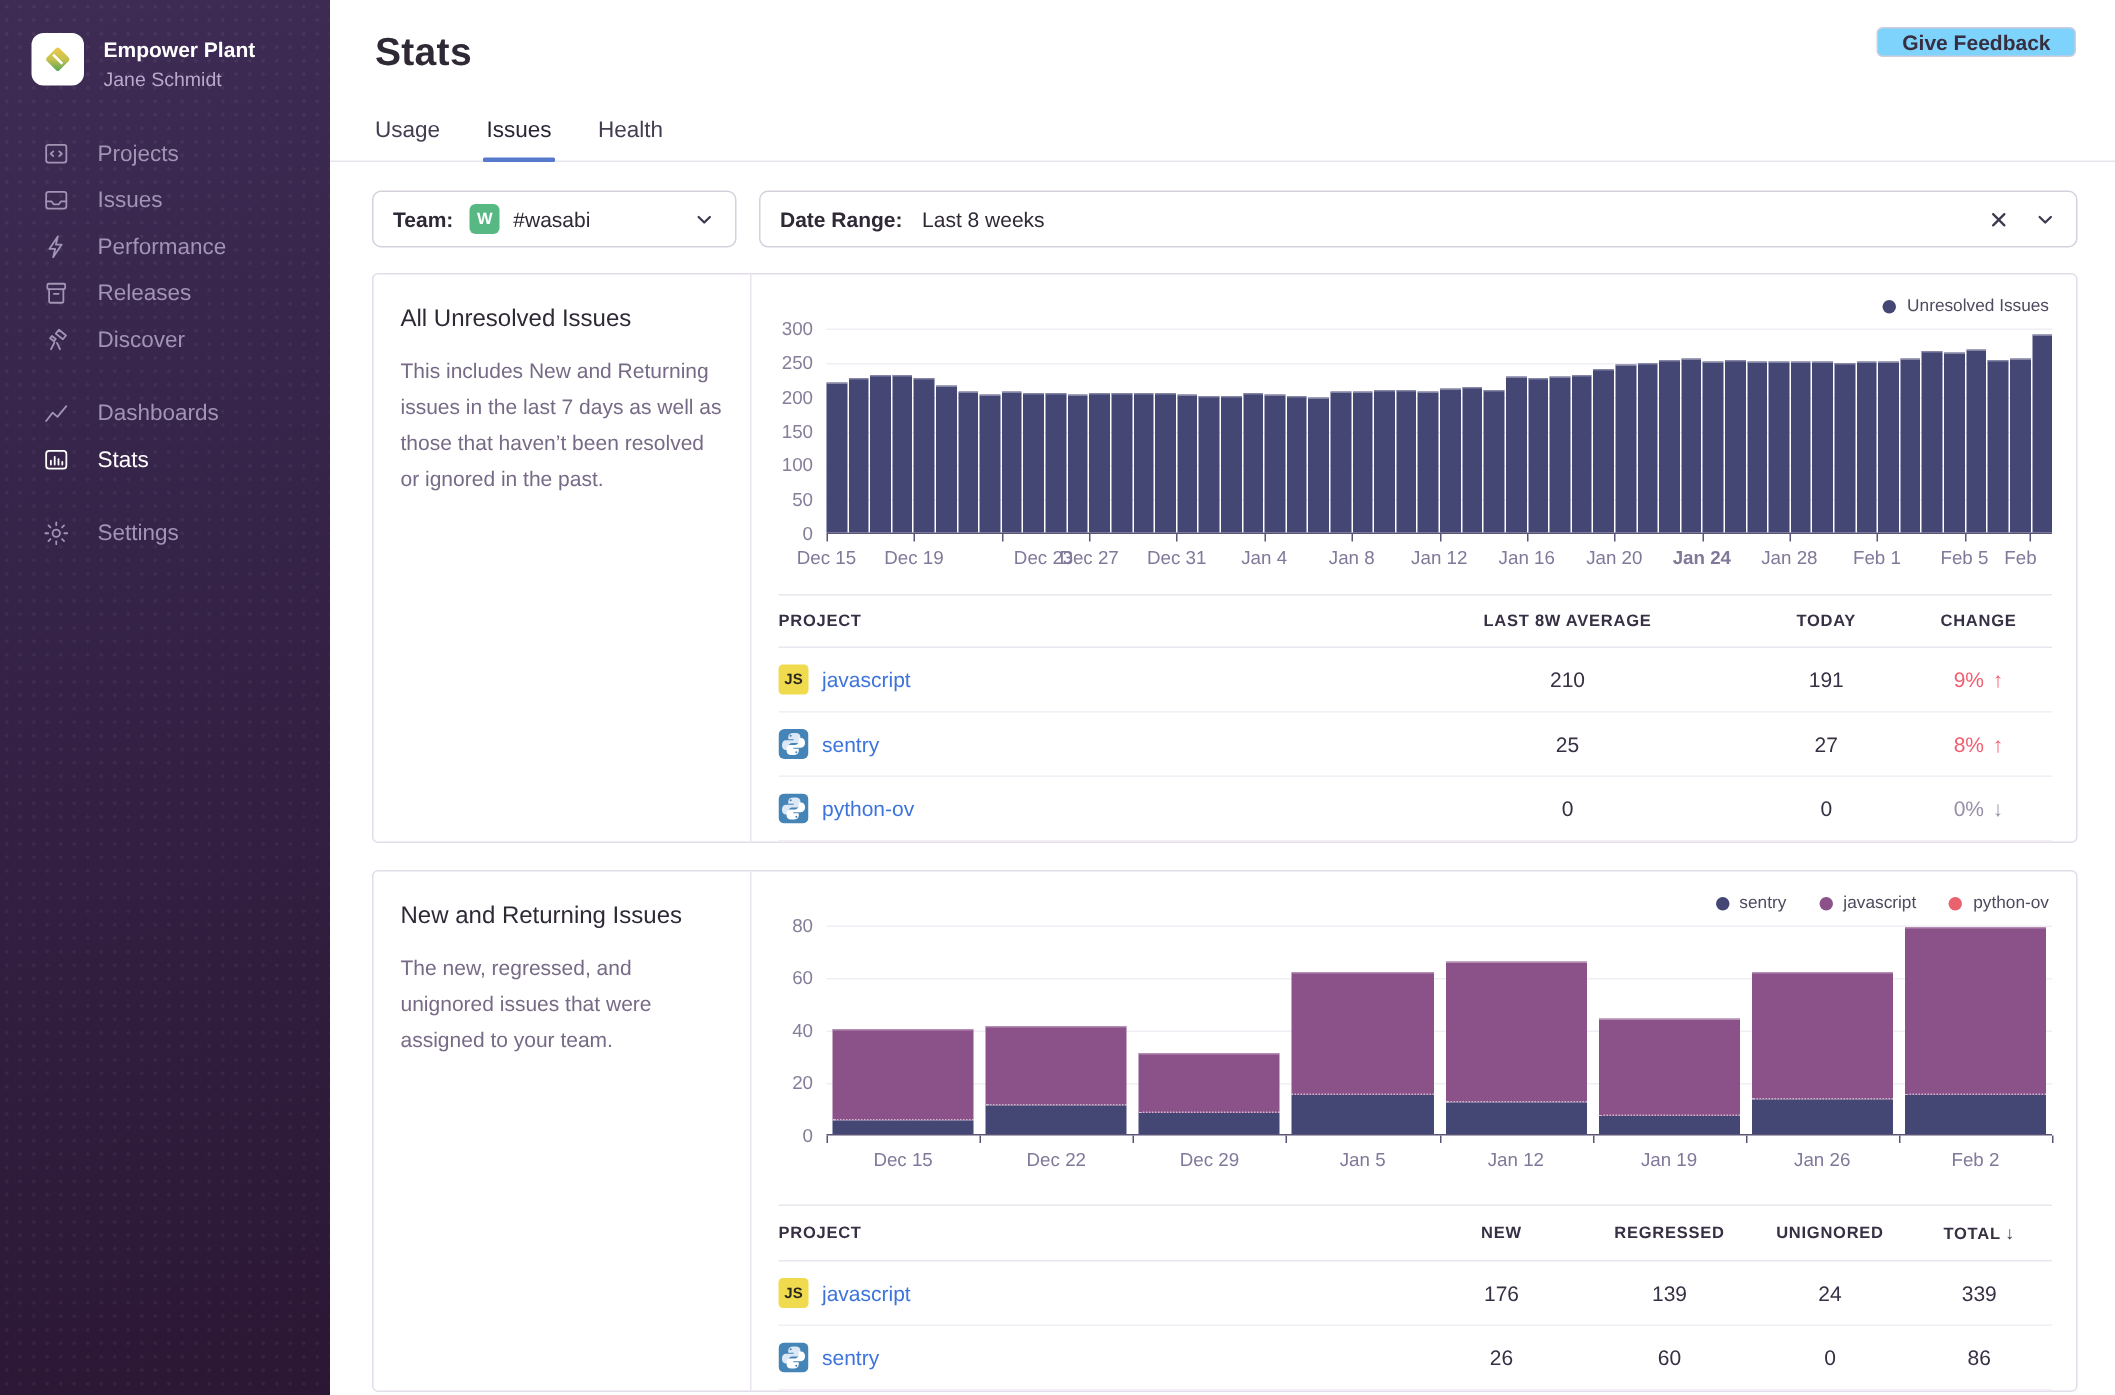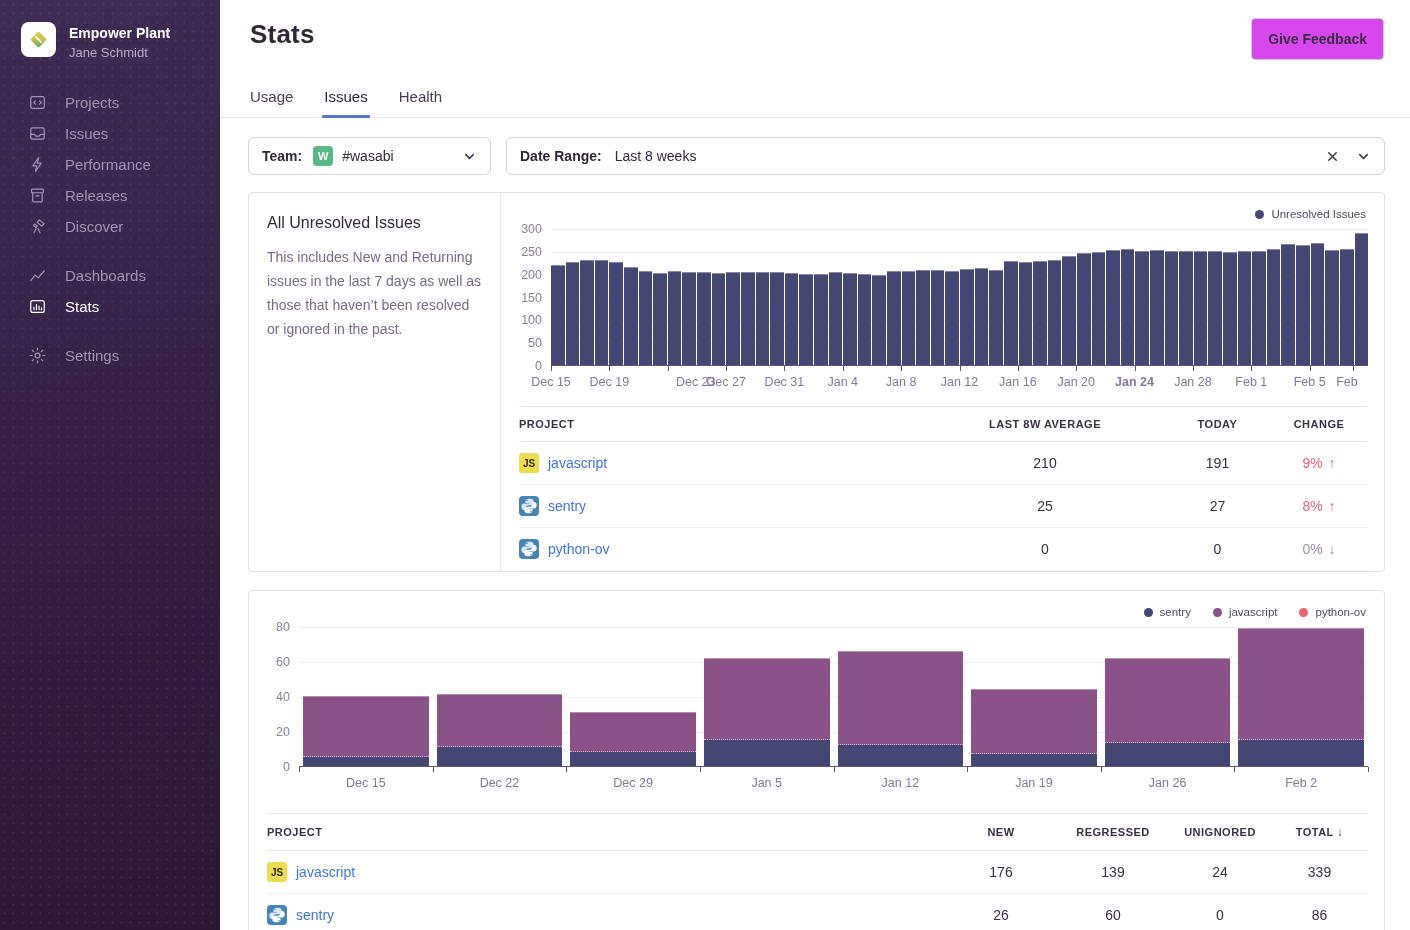--- a/index.html
+++ b/index.html
@@ -34,21 +34,21 @@
   .nav-icon{display:flex;align-items:center}
   .nav-icon svg{width:19px;height:19px;fill:none;stroke:currentColor;
     stroke-width:1.5;stroke-linecap:round;stroke-linejoin:round}
   .nav-item .lbl{margin-left:18px}
   
   .main{flex:1;display:flex;flex-direction:column;min-width:0}
   .topbar{display:flex;justify-content:space-between;align-items:flex-start;
     padding:18px 26px 0 30px}
   .page-title{font-size:26px;font-weight:bold;letter-spacing:.2px;line-height:32px}
   .feedback-btn{font-family:inherit;font-size:14px;font-weight:bold;color:#372f40;
-    background:#d946ef;border:1px solid #d2ccda;border-radius:4px;padding:12px 16px;cursor:pointer}
+    background:#7dd3fc;border:1px solid #d2ccda;border-radius:4px;padding:1px 16px;cursor:pointer}
   .tabs{display:flex;gap:31px;padding:0 30px;margin-top:28px;border-bottom:1px solid #e8e4ed}
   .tab{padding-bottom:12px;font-size:15px;color:#443d50;cursor:pointer;position:relative}
   .tab.active{color:#2a2434}
   .tab.active::after{content:"";position:absolute;left:-2px;right:-2px;bottom:-1px;
     height:3px;border-radius:1px;background:var(--accent)}
   .content{padding:19px 25px 0 28px}
   
   .filter-row{display:flex;gap:15px;margin-bottom:17px}
   .filter-box{height:38px;border:1px solid #d6d0dd;border-radius:6px;background:#fff;
     display:flex;align-items:center;padding:0 13px;font-size:14px}
@@ -428,20 +428,24 @@
               </div>
               <div class="t-cell">0</div>
               <div class="t-cell">0</div>
               <div class="t-cell tone-neutral">0% <span class="chg-arrow">↓</span></div>
             </div>
           </div>
       </div>
     </section>
 
     <section class="panel">
+      <div class="panel-left">
+        <h3 class="panel-title">New and Returning Issues</h3>
+        <div class="panel-desc">The new, regressed, and unignored issues that were assigned to your team.</div>
+      </div>
       <div class="panel-right">
         <div class="legend" id="legend2">
             <span class="legend-item">
               <span class="legend-dot" style="background:#444674"></span>
               <span>sentry</span>
             </span>
             <span class="legend-item">
               <span class="legend-dot" style="background:#8b5289"></span>
               <span>javascript</span>
             </span>

